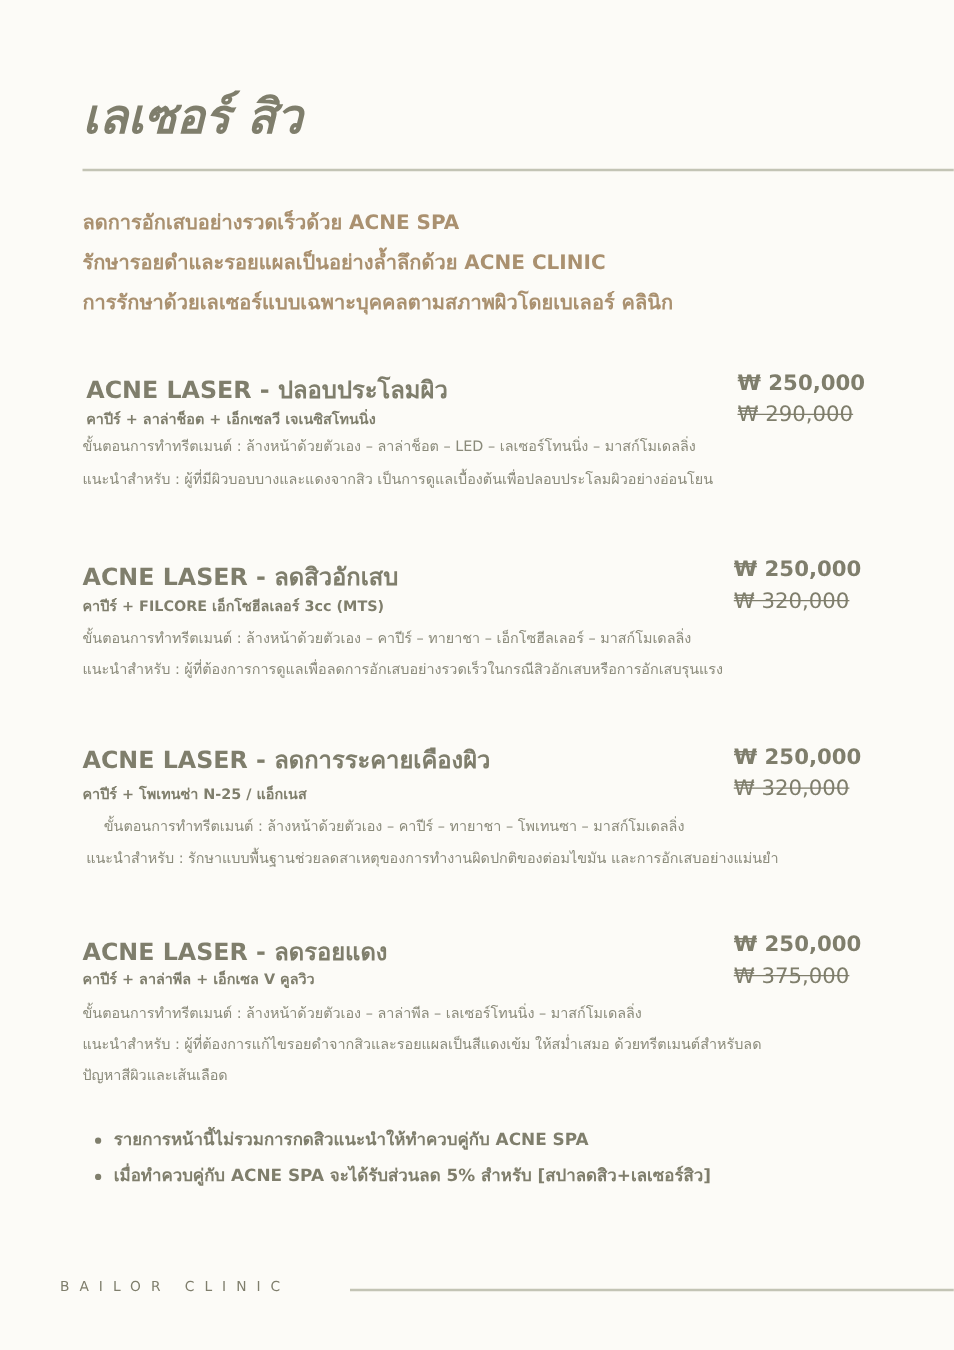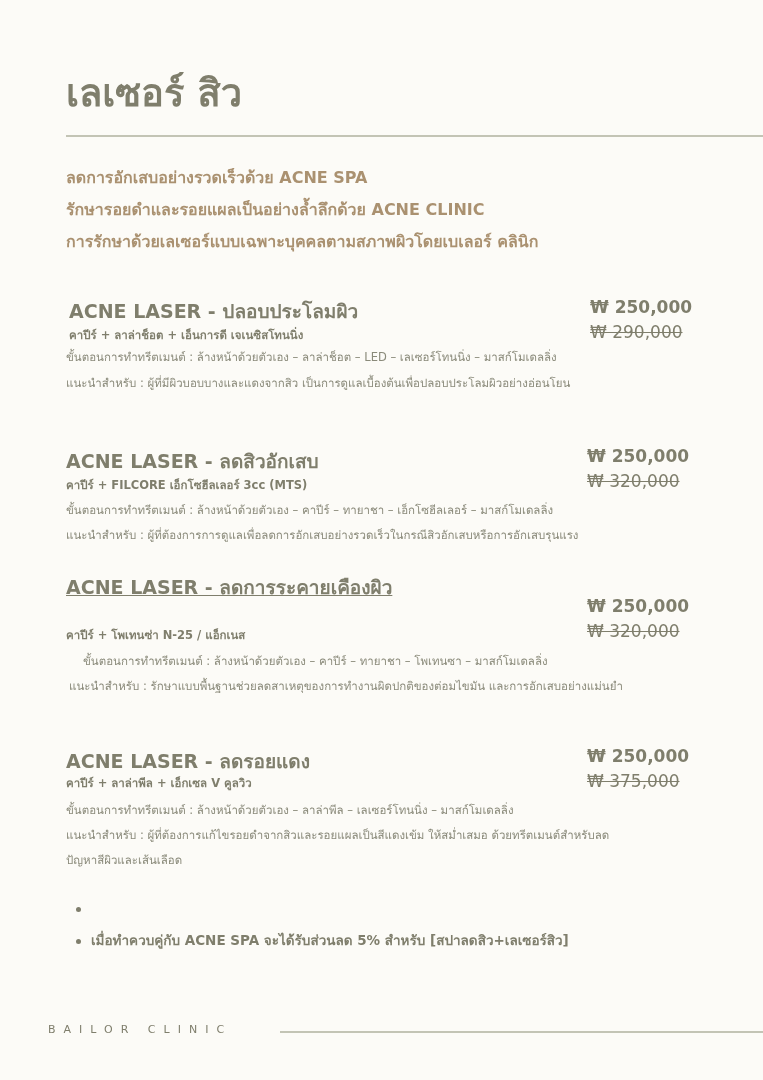--- a/index.html
+++ b/index.html
@@ -1,21 +1,21 @@
 <!DOCTYPE html>
 <html><head>
   <meta charset="utf-8">
   <style>
     html, body { margin:0; padding:0; }
     body {
       width:763px; height:1080px; background:#fcfbf7; position:relative; overflow:hidden;
       font-family:"DejaVu Sans", sans-serif; color:#7f7f70;
     }
     .abs { position:absolute; }
-    .title { left:66px; top:62px; font-size:38px; font-weight:bold; color:#7f7e6c; letter-spacing:0px; }
+    .title { left:66px; top:62px; font-size:38px; font-weight:bold; color:#7f7e6c; letter-spacing:0px;font-style:italic; }
     .top-rule { left:66px; top:135px; width:697px; height:2px; background:#c3c4b5; }
     .intro { left:66px; font-size:16px; font-weight:bold; color:#aa9170; white-space:nowrap; }
     .svc-title { font-size:19px; font-weight:bold; color:#7f7e6c; white-space:nowrap; }
     .svc-sub { font-size:11.5px; font-weight:bold; color:#7f7e6c; white-space:nowrap; }
     .svc-line { font-size:11.5px; color:#8a8a7a; white-space:nowrap; }
     .price { font-size:17px; font-weight:bold; color:#7f7e6c; white-space:nowrap; }
     .old-price { font-size:17px; color:#7f7e6c; text-decoration:line-through; white-space:nowrap; }
     .note { left:76px; font-size:13.5px; font-weight:bold; color:#7f7e6c; white-space:nowrap; }
     .note .dot { display:inline-block; width:5px; height:5px; border-radius:50%; background:#7f7e6c; margin-right:10px; vertical-align:middle; }
     .brand { left:48px; top:1023px; font-size:11px; letter-spacing:8px; color:#7f7e6c; white-space:nowrap; }
@@ -26,56 +26,56 @@
 
 <div class="abs title">เลเซอร์ สิว</div>
 <div class="abs top-rule"></div>
 
 <div class="abs intro" style="top:165px;">ลดการอักเสบอย่างรวดเร็วด้วย ACNE SPA</div>
 <div class="abs intro" style="top:197px;">รักษารอยดำและรอยแผลเป็นอย่างล้ำลึกด้วย ACNE CLINIC</div>
 <div class="abs intro" style="top:229px;">การรักษาด้วยเลเซอร์แบบเฉพาะบุคคลตามสภาพผิวโดยเบเลอร์ คลินิก</div>
 
 <div>
   <div class="abs svc-title" style="left:69px;top:296px;">ACNE LASER - ปลอบประโลมผิว</div>
-  <div class="abs svc-sub" style="left:69px;top:326px;">คาปีร์ + ลาล่าช็อต + เอ็นการดี เจเนซิสโทนนิ่ง</div>
+  <div class="abs svc-sub" style="left:69px;top:326px;">คาปีร์ + ลาล่าช็อต + เอ็กเซลวี เจเนซิสโทนนิ่ง</div>
   <div class="abs svc-line" style="left:66px;top:348px;">ขั้นตอนการทำทรีตเมนต์  : ล้างหน้าด้วยตัวเอง – ลาล่าช็อต – LED – เลเซอร์โทนนิ่ง – มาสก์โมเดลลิ่ง</div>
   <div class="abs svc-line" style="left:66px;top:374px;">แนะนำสำหรับ : ผู้ที่มีผิวบอบบางและแดงจากสิว เป็นการดูแลเบื้องต้นเพื่อปลอบประโลมผิวอย่างอ่อนโยน</div>
   <div class="abs price" style="left:590px;top:297px;">₩ 250,000</div>
   <div class="abs old-price" style="left:590px;top:322px;">₩ 290,000</div>
 </div>
 
 <div>
   <div class="abs svc-title" style="left:66px;top:446px;">ACNE LASER - ลดสิวอักเสบ</div>
   <div class="abs svc-sub" style="left:66px;top:476px;">คาปีร์ + FILCORE เอ็กโซฮีลเลอร์ 3cc (MTS)</div>
   <div class="abs svc-line" style="left:66px;top:501px;">ขั้นตอนการทำทรีตเมนต์ : ล้างหน้าด้วยตัวเอง – คาปีร์ – ทายาชา – เอ็กโซฮีลเลอร์ – มาสก์โมเดลลิ่ง</div>
   <div class="abs svc-line" style="left:66px;top:526px;">แนะนำสำหรับ : ผู้ที่ต้องการการดูแลเพื่อลดการอักเสบอย่างรวดเร็วในกรณีสิวอักเสบหรือการอักเสบรุนแรง</div>
   <div class="abs price" style="left:587px;top:446px;">₩ 250,000</div>
   <div class="abs old-price" style="left:587px;top:471px;">₩ 320,000</div>
 </div>
 
 <div>
-  <div class="abs svc-title" style="left:66px;top:572px;text-decoration:underline;">ACNE LASER - ลดการระคายเคืองผิว</div>
+  <div class="abs svc-title" style="left:66px;top:592px;">ACNE LASER - ลดการระคายเคืองผิว</div>
   <div class="abs svc-sub" style="left:66px;top:626px;">คาปีร์ + โพเทนซ่า N-25 / แอ็กเนส</div>
   <div class="abs svc-line" style="left:83px;top:652px;">ขั้นตอนการทำทรีตเมนต์ : ล้างหน้าด้วยตัวเอง – คาปีร์ – ทายาชา – โพเทนซา – มาสก์โมเดลลิ่ง</div>
   <div class="abs svc-line" style="left:69px;top:677px;">แนะนำสำหรับ : รักษาแบบพื้นฐานช่วยลดสาเหตุของการทำงานผิดปกติของต่อมไขมัน และการอักเสบอย่างแม่นยำ</div>
   <div class="abs price" style="left:587px;top:596px;">₩ 250,000</div>
   <div class="abs old-price" style="left:587px;top:621px;">₩ 320,000</div>
 </div>
 
 <div>
   <div class="abs svc-title" style="left:66px;top:746px;">ACNE LASER - ลดรอยแดง</div>
   <div class="abs svc-sub" style="left:66px;top:774px;">คาปีร์ + ลาล่าพีล + เอ็กเซล V คูลวิว</div>
   <div class="abs svc-line" style="left:66px;top:801px;">ขั้นตอนการทำทรีตเมนต์ : ล้างหน้าด้วยตัวเอง – ลาล่าพีล – เลเซอร์โทนนิ่ง – มาสก์โมเดลลิ่ง</div>
   <div class="abs svc-line" style="left:66px;top:826px;">แนะนำสำหรับ   :   ผู้ที่ต้องการแก้ไขรอยดำจากสิวและรอยแผลเป็นสีแดงเข้ม  ให้สม่ำเสมอ  ด้วยทรีตเมนต์สำหรับลด</div>
   <div class="abs svc-line" style="left:66px;top:851px;">ปัญหาสีผิวและเส้นเลือด</div>
   <div class="abs price" style="left:587px;top:746px;">₩ 250,000</div>
   <div class="abs old-price" style="left:587px;top:771px;">₩ 375,000</div>
 </div>
 
 <div class="abs note" style="top:900px;">
-  <span class="dot"></span>
+  <span class="dot"></span><span>รายการหน้านี้ไม่รวมการกดสิวแนะนำให้ทำควบคู่กับ ACNE SPA</span>
 </div>
 <div class="abs note" style="top:929px;">
   <span class="dot"></span><span>เมื่อทำควบคู่กับ ACNE SPA จะได้รับส่วนลด 5% สำหรับ [สปาลดสิว+เลเซอร์สิว]</span>
 </div>
 
 <div class="abs brand">BAILOR CLINIC</div>
 <div class="abs bottom-rule"></div>
 
 </body></html>

